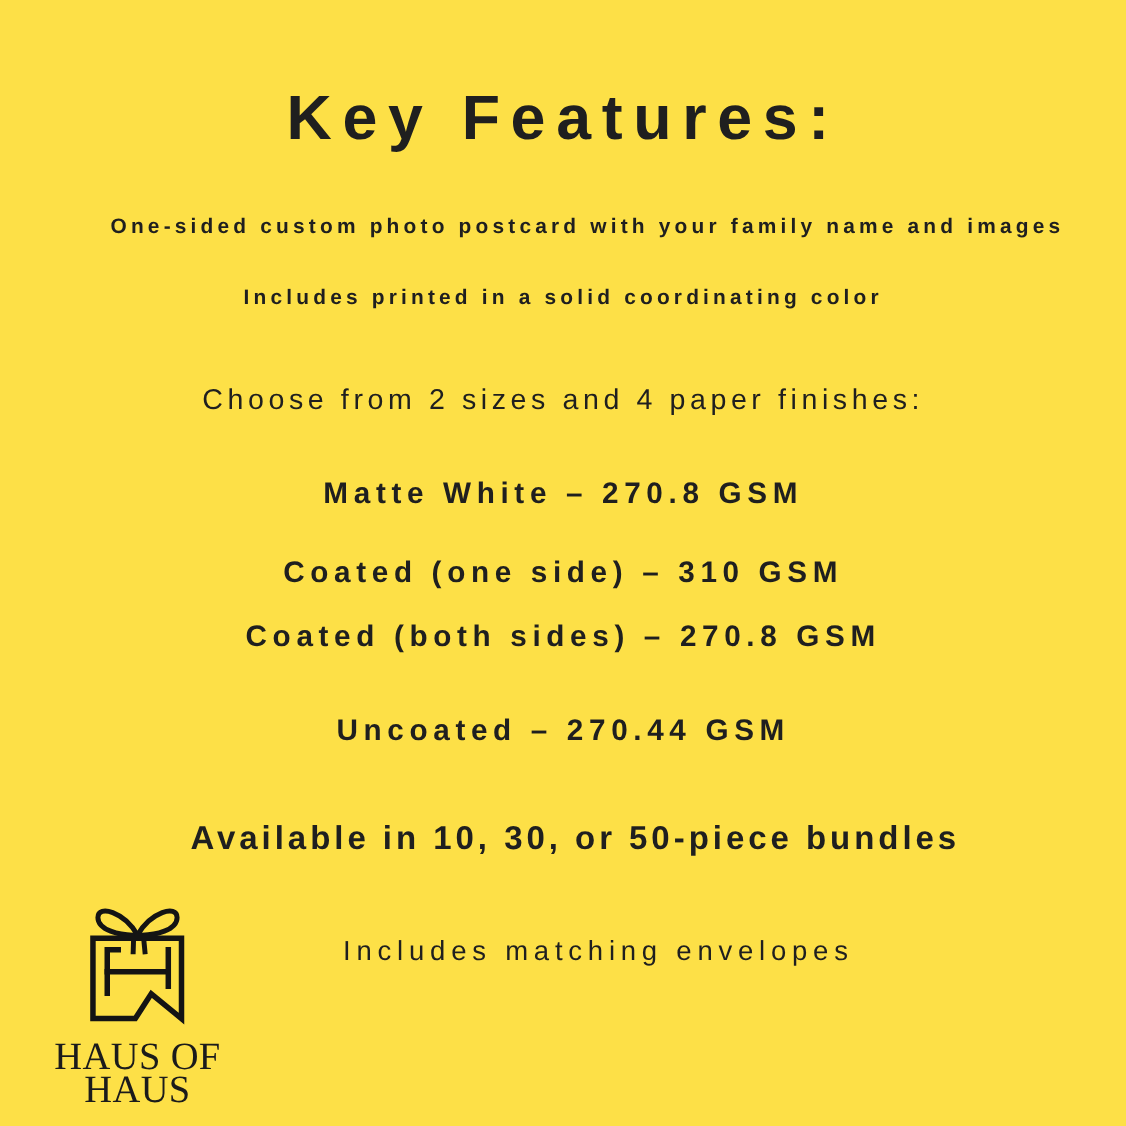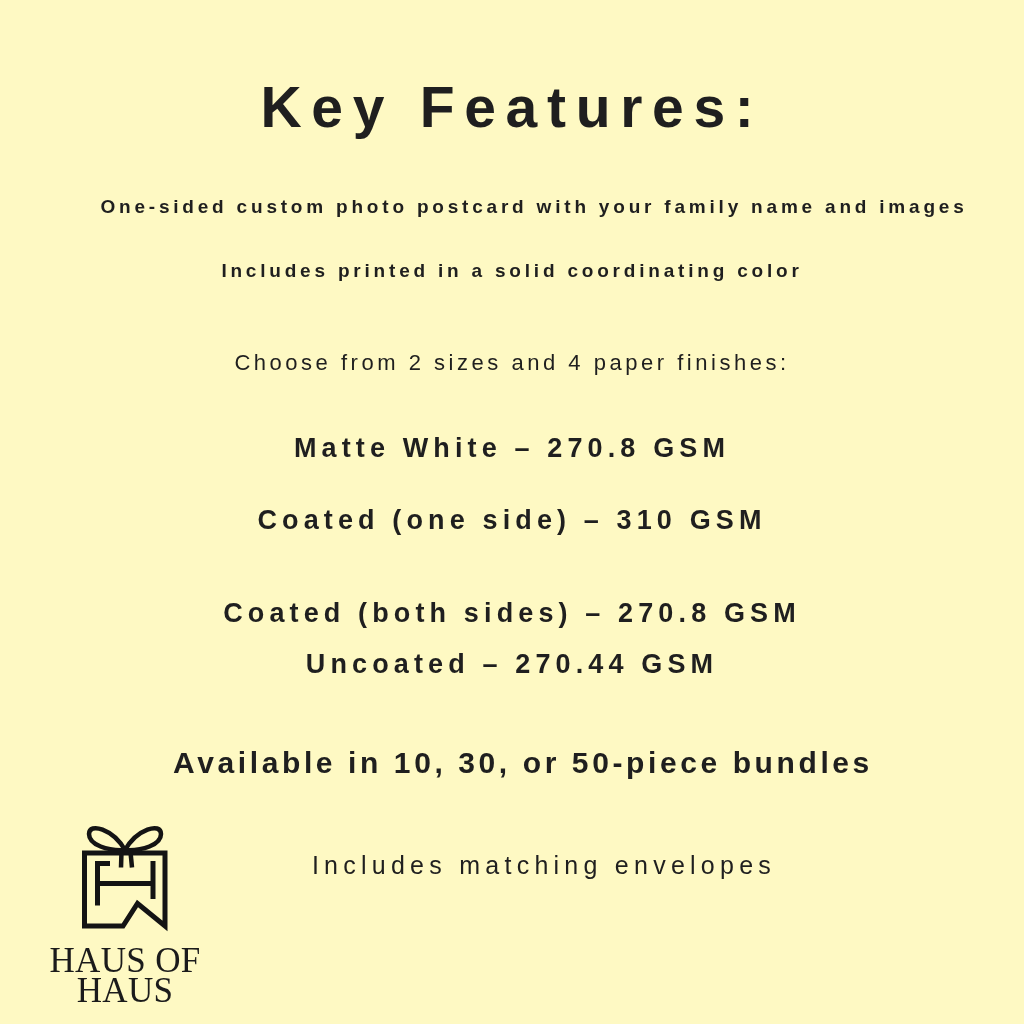--- a/index.html
+++ b/index.html
@@ -1,29 +1,29 @@
 <!DOCTYPE html>
 <html><head>
 <meta charset="utf-8">
 <style>
   html,body{margin:0;padding:0;background:#ffffff;}
   .canvas{
-    position:relative;width:1024px;height:1024px;background:#fef9c3;
+    position:relative;width:1024px;height:1024px;background:#fde047;
     font-family:"Liberation Sans",sans-serif;color:#1f1f1f;overflow:hidden;
   }
   .line{position:absolute;left:0;width:1024px;text-align:center;white-space:nowrap;}
   .heading{top:77px;font-size:57px;line-height:60px;font-weight:700;letter-spacing:0.17em;}
   .intro{font-size:19px;line-height:24px;font-weight:600;letter-spacing:0.2em;}
   .intro-1{top:195px;padding-left:22px;}
   .intro-2{top:259px;}
-  .choose{top:345px;font-size:22px;line-height:36px;font-weight:400;letter-spacing:0.16em;}
+  .choose{top:345px;font-size:26px;line-height:36px;font-weight:400;letter-spacing:0.16em;}
   .finish{font-size:27px;line-height:28px;font-weight:600;letter-spacing:0.19em;}
   .finish-0{top:434px;}
   .finish-1{top:506px;}
-  .finish-2{top:599px;}
+  .finish-2{top:564px;}
   .finish-3{top:650px;}
   .bundles{top:745px;font-size:30px;line-height:36px;font-weight:700;letter-spacing:0.12em;padding-left:11px;}
   .envelopes{top:850px;left:32px;font-size:25px;line-height:30px;font-weight:500;letter-spacing:0.21em;}
   .logo{position:absolute;left:40px;top:820px;width:170px;text-align:center;}
   .logo svg{display:block;margin:0 auto;}
   .logo-text{
     margin-top:14px;font-family:"Liberation Serif",serif;font-weight:400;
     font-size:35px;line-height:30px;color:#1b1b1b;letter-spacing:0.01em;
   }
 </style>

